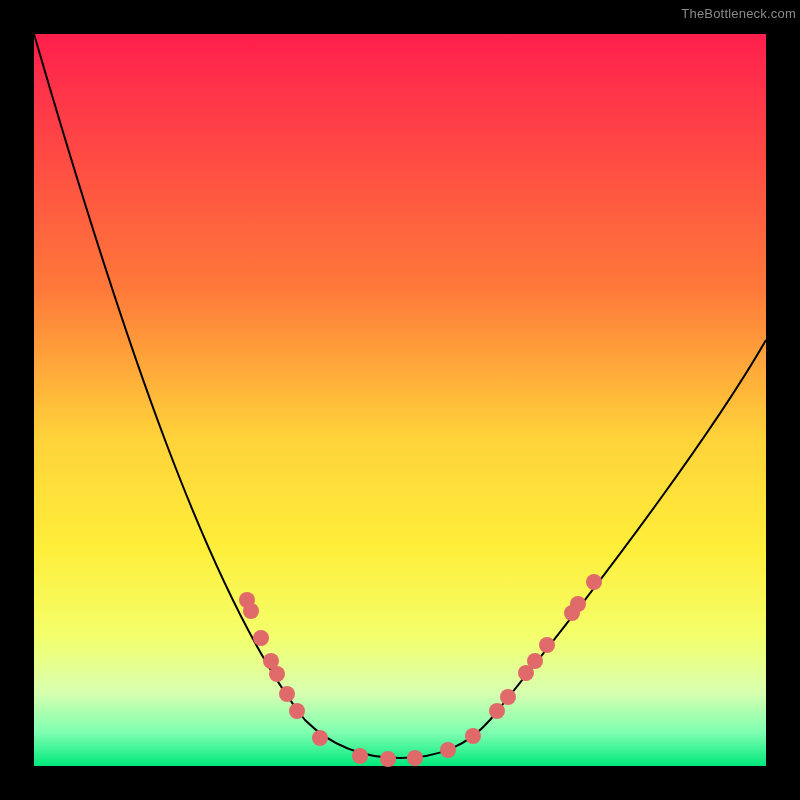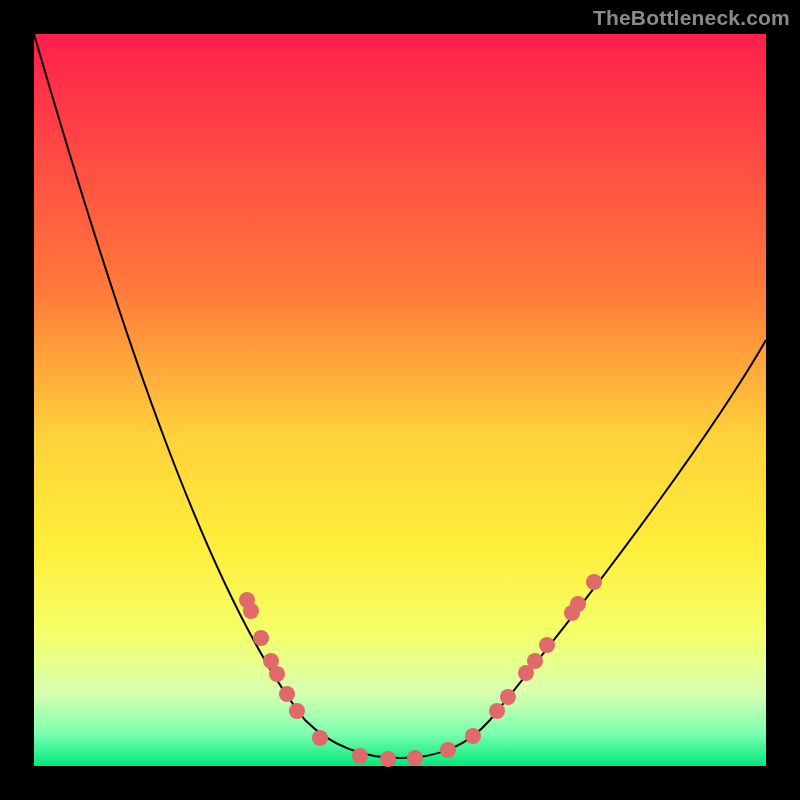--- a/index.html
+++ b/index.html
@@ -11,27 +11,26 @@
     overflow: hidden;
   }
   .chart-container {
     position: relative;
     width: 800px;
     height: 800px;
   }
   .watermark {
     position: absolute;
     top: 6px;
-    right: 10px;
+    right: 4px;
     font-family: Arial, Helvetica, sans-serif;
-    font-size: 21px;
+    font-size: 13px;
     color: #8a8a8a;
     z-index: 10;
     letter-spacing: 0.2px;
-    font-weight: bold;
   }
   svg {
     display: block;
   }
 </style>
 </head>
 <body>
 
 <div class="chart-container">
   <div class="watermark">TheBottleneck.com</div>

